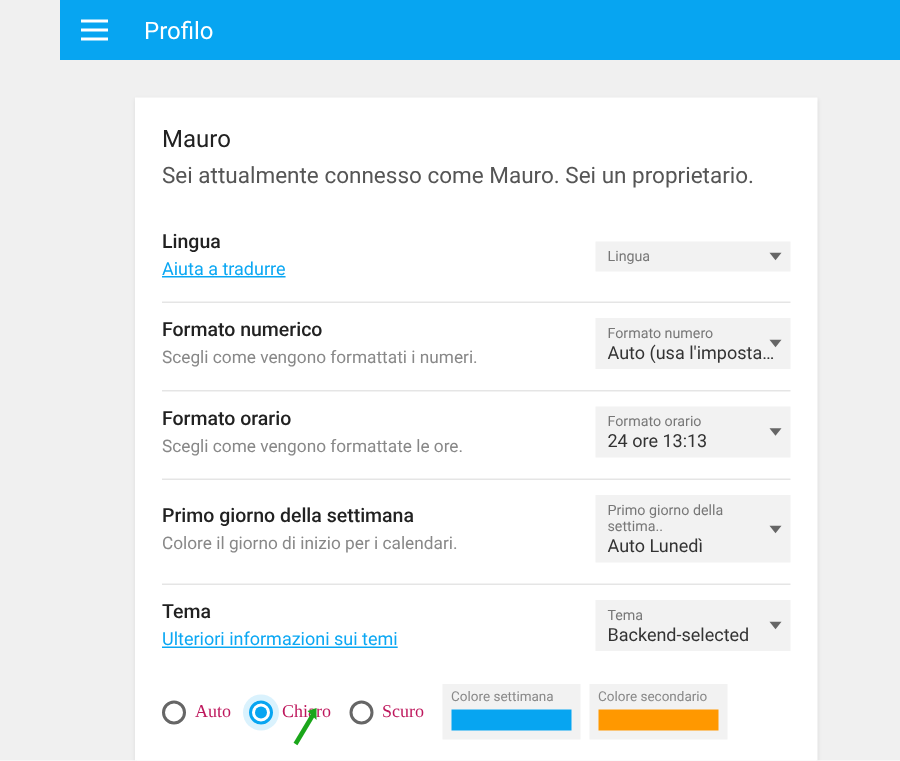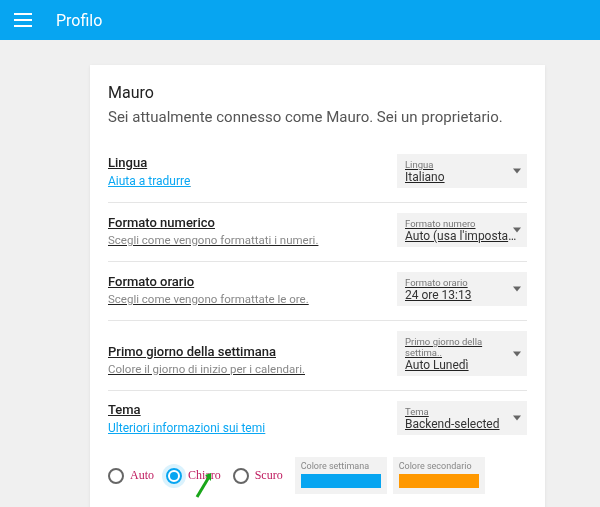--- a/index.html
+++ b/index.html
@@ -12,20 +12,21 @@
     font-size: 13px;
     color: #212121;
   }
   .topbar {
     background: #07a5f1;
     height: 40px;
     display: flex;
     align-items: center;
     padding: 0 14px;
     color: #fff;
+    margin-left: 40px;
   }
   .menu-icon {
     width: 20px; height: 20px;
     display: flex; flex-direction: column; justify-content: center;
     gap: 4px; cursor: pointer;
   }
   .menu-icon span { display:block; height:2px; background:#fff; width:18px; }
   .title {
     margin-left: 22px;
     font-size: 16px;
@@ -33,23 +34,22 @@
   }
   .card {
     background:#fff;
     margin: 25px 55px 0 90px;
     padding: 18px 18px 0 18px;
     box-shadow: 0 1px 3px rgba(0,0,0,0.08);
   }
   .name { font-size: 16px; font-weight: 400; margin-bottom: 6px; }
   .subtitle { font-size: 15px; color: #555; margin-bottom: 18px; }
   .row {
-    display:flex; align-items:flex-end; justify-content:space-between;
+    display:flex; align-items:center; justify-content:space-between;
     padding: 10px 0 14px 0;
-    text-decoration: underline;
   }
   .sep { border-bottom: 1px solid #e5e5e5; }
   .row-left { flex: 1; padding-right: 12px; }
   .row-title { font-size: 13px; font-weight: 500; margin-bottom: 3px; }
   .row-desc { font-size: 11.5px; color: #888; }
   .link { color: #0aa7f3; text-decoration: underline; font-size: 12px; cursor:pointer; }
   .select {
     width: 130px;
     background: #f2f2f2;
     padding: 5px 8px 4px 8px;
@@ -102,21 +102,20 @@
   <div class="name">Mauro</div>
   <div class="subtitle">Sei attualmente connesso come Mauro. Sei un proprietario.</div>
 
   <div class="row sep">
     <div class="row-left">
       <div class="row-title">Lingua</div>
       <span class="link">Aiuta a tradurre</span>
     </div>
     <div class="select">
       <div class="select-label">Lingua</div>
-      <div class="select-value">Italiano</div>
       <div class="chev"></div>
     </div>
   </div>
 
   <div class="row sep">
     <div class="row-left">
       <div class="row-title">Formato numerico</div>
       <div class="row-desc">Scegli come vengono formattati i numeri.</div>
     </div>
     <div class="select">

